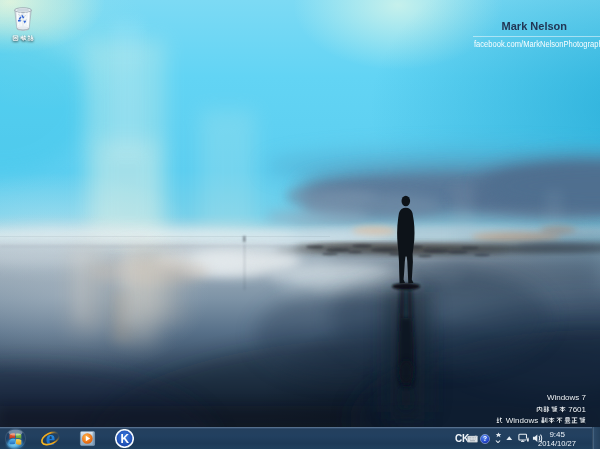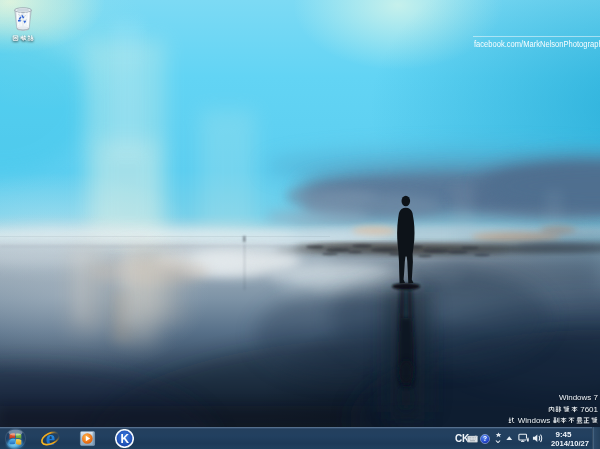--- a/index.html
+++ b/index.html
@@ -1,31 +1,31 @@
 <!DOCTYPE html>
 <html><head>
 <meta charset="utf-8">
 <style>
 html,body{margin:0;padding:0;}
 #screen{position:relative;width:600px;height:449px;overflow:hidden;font-family:"Liberation Sans",sans-serif;background:#123;}
 #wall{position:absolute;left:0;top:0;}
 #mark{position:absolute;top:20px;left:0;width:567px;text-align:right;font-size:11px;font-weight:bold;color:#223655;}
 #mline{position:absolute;top:36px;left:473px;width:127px;height:1px;background:rgba(235,248,252,.55);}
 #fb{position:absolute;top:39px;left:474px;font-size:9px;color:rgba(255,255,255,.97);white-space:nowrap;transform:scaleX(.84);transform-origin:0 0;}
-#wm{position:absolute;right:2px;top:392px;text-align:center;color:#eef3f7;font-size:8px;line-height:11.5px;text-shadow:0 1px 1px rgba(0,0,0,.45);}
+#wm{position:absolute;right:14px;top:392px;text-align:center;color:#eef3f7;font-size:8px;line-height:11.5px;text-shadow:0 1px 1px rgba(0,0,0,.45);}
 .wmrow{display:flex;justify-content:flex-end;align-items:center;height:11.5px;}
 .wmrow svg{display:block;margin:0 .3px;filter:drop-shadow(0 1px .5px rgba(0,0,0,.4));}
 #binlabel{position:absolute;left:0px;top:34px;width:46px;display:flex;justify-content:center;}
 #binlabel svg{display:block;margin:0 .2px;filter:drop-shadow(0 1px 1px rgba(0,0,0,.75));}
 #taskbar{position:absolute;left:0;top:427px;width:600px;height:22px;background:linear-gradient(#6c849c 0,#3d5a7e 1px,#24405e 2px,#224060 40%,#1d3a58 75%,#20405e 100%);}
 #tbic{position:absolute;left:0;top:0;height:22px;display:flex;align-items:center;}
 .ti{display:flex;align-items:center;justify-content:center;}
 #tray{position:absolute;left:0;top:0;width:600px;height:22px;color:#fff;} #tray .tr{position:absolute;}
 #ck{font-size:10px;font-weight:bold;color:#f0f4f8;letter-spacing:-.2px;}
-#clock{position:absolute;right:11px;top:2.5px;text-align:center;font-size:8px;color:#eef4fa;line-height:9.4px;font-weight:bold;}#clock .dt{display:inline-block;transform:scaleX(.95);transform-origin:100% 50%;}
+#clock{position:absolute;right:24px;top:2.5px;text-align:right;font-size:8px;color:#eef4fa;line-height:9.4px;}#clock .dt{display:inline-block;transform:scaleX(.95);transform-origin:100% 50%;}
 #showdesk{position:absolute;right:0;top:0;width:8px;height:22px;background:linear-gradient(90deg,#0d1e33 0,#5a7894 1px,#2c4a68 2px,#24405c 100%);}
 </style>
 </head>
 <body>
 <div id="screen">
 <svg id="wall" width="600" height="427" viewBox="0 0 600 427">
 <defs>
  <linearGradient id="sky" x1="0" y1="0" x2="0" y2="1">
   <stop offset="0" stop-color="#7cdaf4"></stop>
   <stop offset=".18" stop-color="#62d4f4"></stop>
@@ -237,20 +237,21 @@
         <path d="M1.7,2 H8.3 V8.3 H1.7 Z M3.7,4.3 H6.3 V6.2 H3.7 Z"></path>
       </svg>
 <svg width="7" height="8" viewBox="0 0 10 10" fill="none" stroke="#fff" stroke-width="1.2">
         <path d="M1.6,2.4 V6.6 M3.4,1.4 V7.8 M1.1,4.8 L3.9,4.4 M6.7,1.2 C6,3.2 5.2,5.5 4.4,8.4 M5,3.2 H8.7 M8.4,4.3 L5,8.5 M5.6,4.3 L8.8,8.5"></path>
       </svg>
 <svg width="7" height="8" viewBox="0 0 10 10" fill="none" stroke="#fff" stroke-width="1.2">
         <path d="M2.6,1 V2.4 M1,2.8 H4.3 M1.7,4.2 L2.1,6.2 M3.7,4.2 L3.3,6.2 M0.8,7.9 H4.5 M6.7,1 V4 M5,4 H8.9 M5.5,5.7 H8.5 V8.2 H5.5 Z"></path>
       </svg>
 </div>
 
+<div id="mark">Mark Nelson</div>
 <div id="mline"></div>
 <div id="fb">facebook.com/MarkNelsonPhotography</div>
 
 <div id="wm">
  <div class="wmrow">Windows 7</div>
  <div class="wmrow">
   <svg width="7" height="7" viewBox="0 0 10 10" fill="none" stroke="#eef3f7" stroke-width="1.2">
           <path d="M1.7,2.3 V8.6 M1.7,2.3 H8.3 M8.3,2.3 V8.6 M5,1 V4.4 M5,4.4 L3,6.8 M5,4.4 L7,6.8"></path>
         </svg>
   <svg width="7" height="7" viewBox="0 0 10 10" fill="none" stroke="#eef3f7" stroke-width="1.2">

